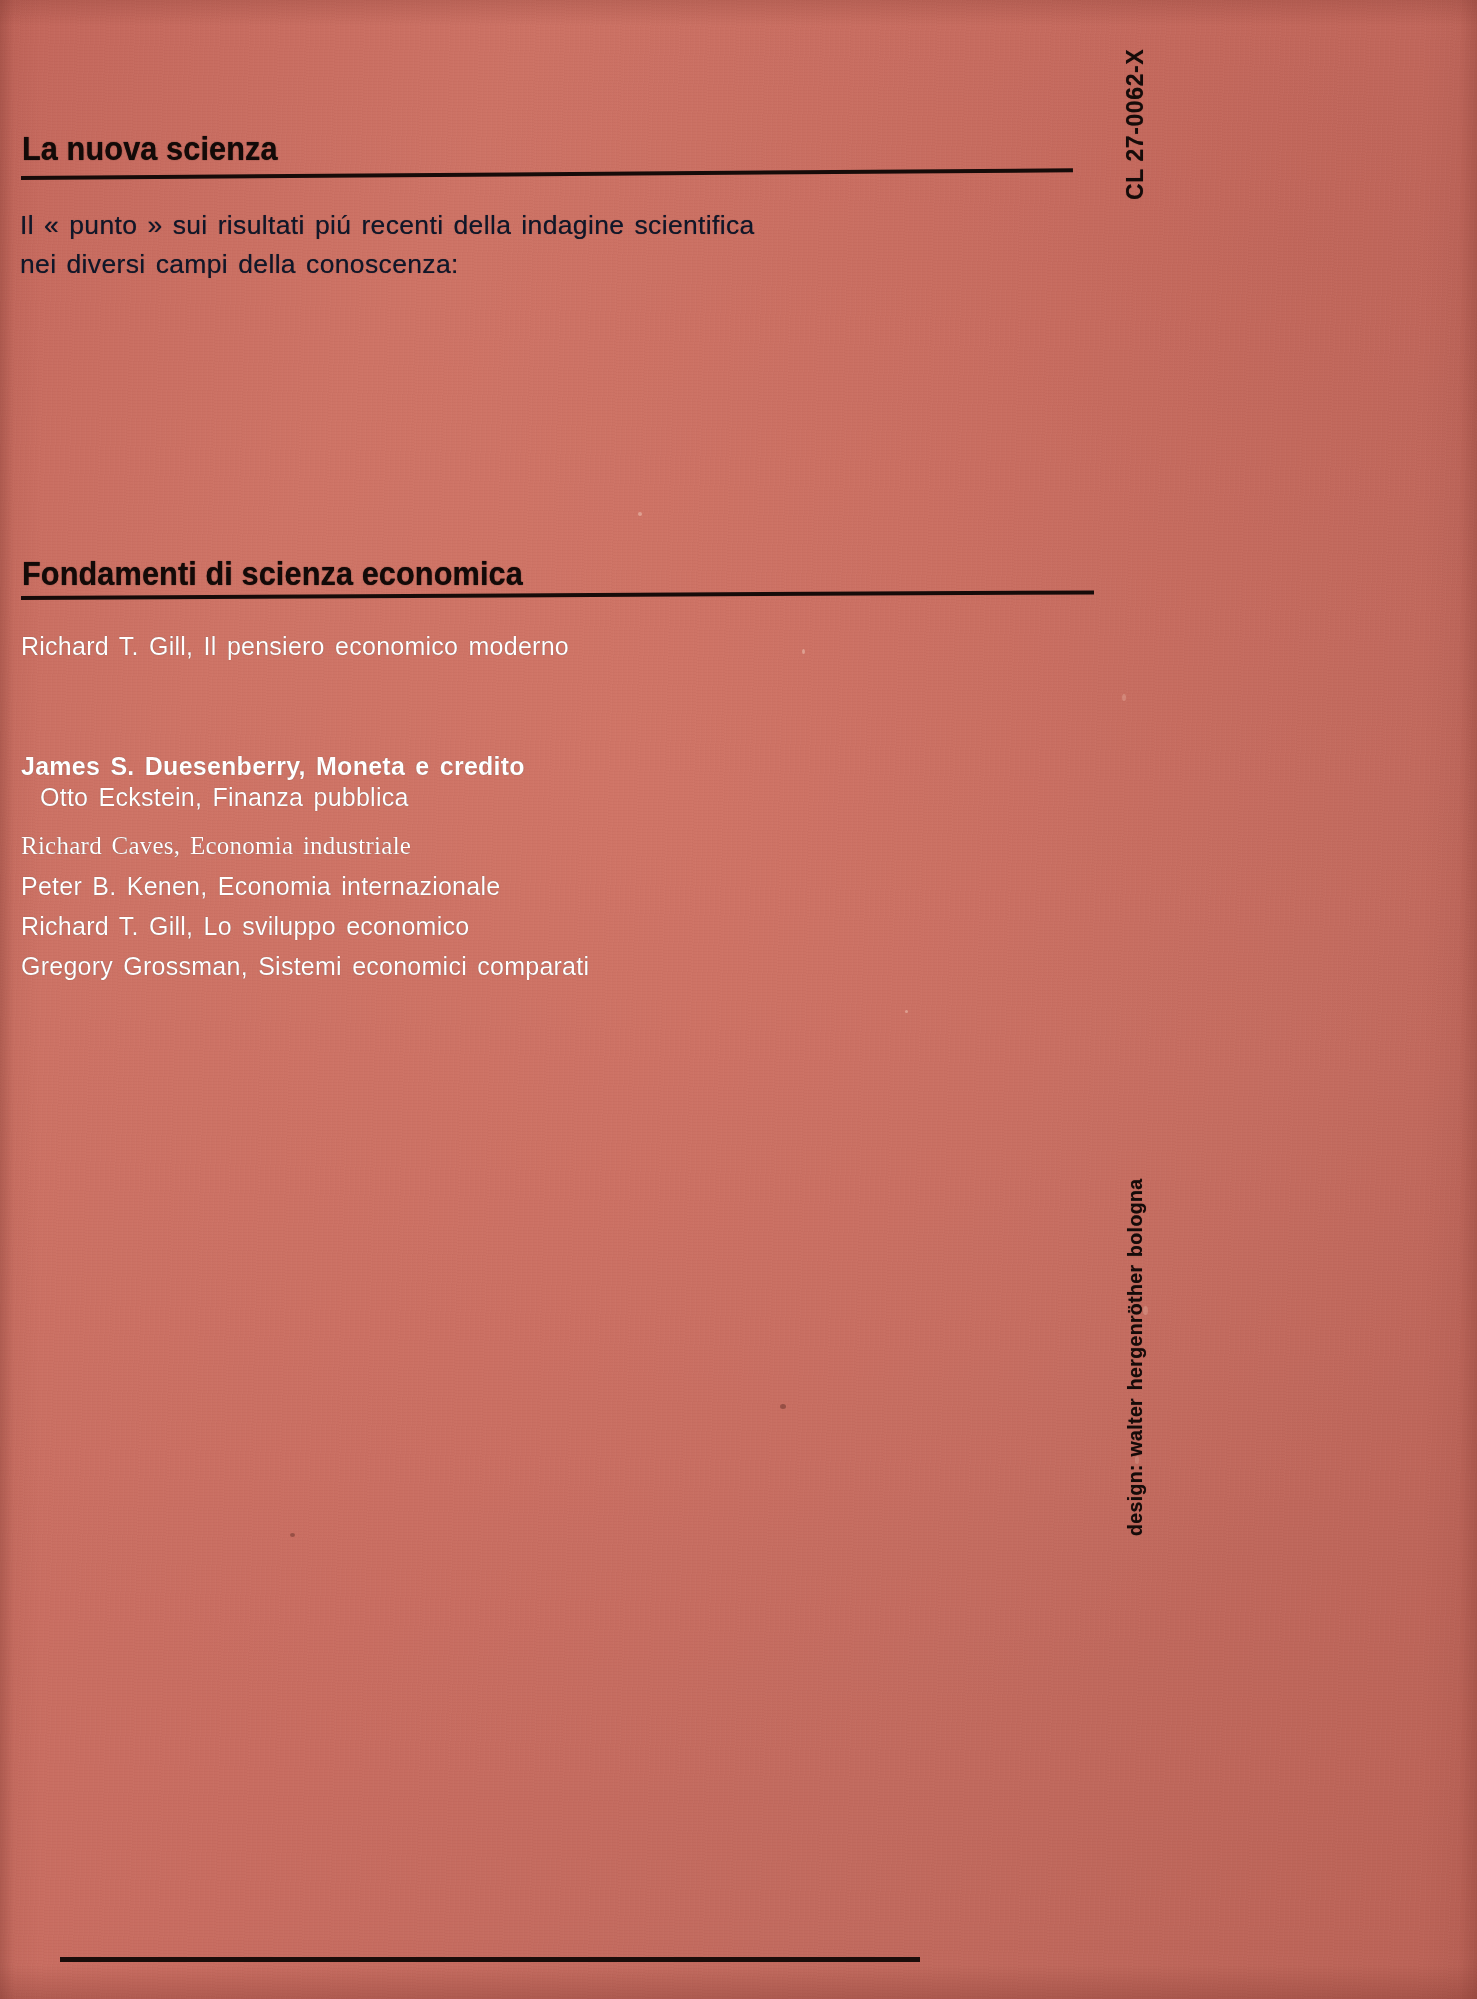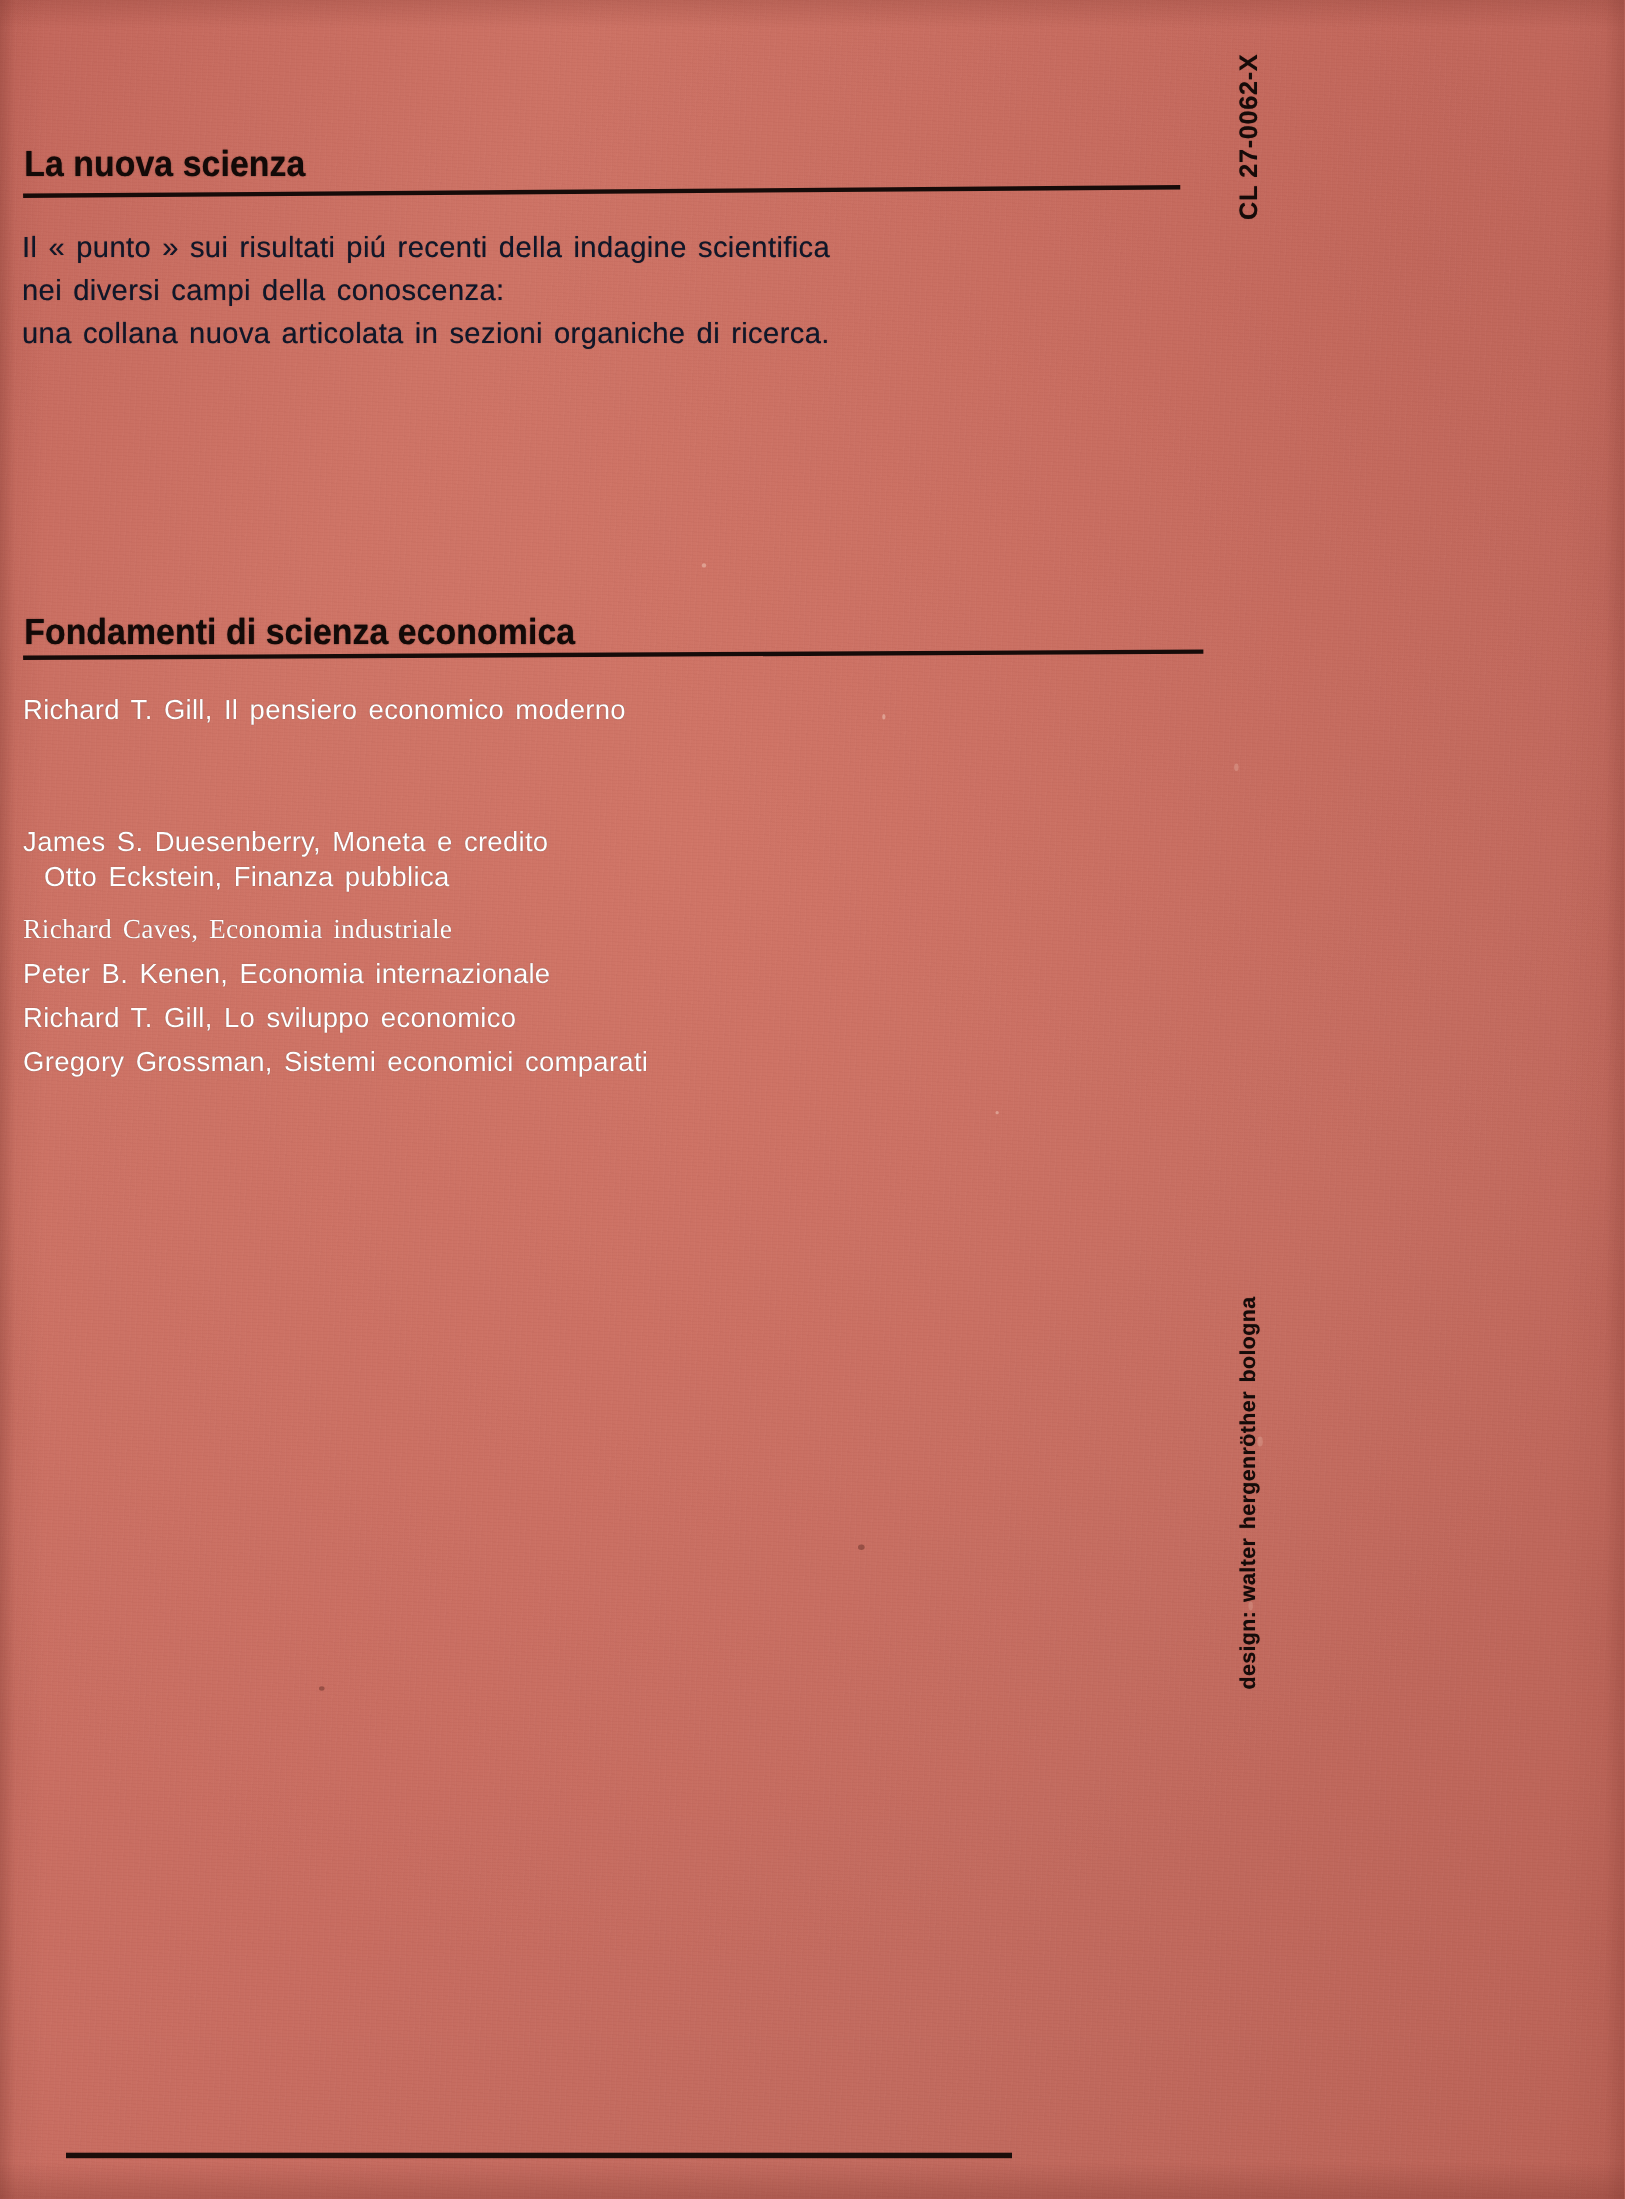--- a/index.html
+++ b/index.html
@@ -144,28 +144,27 @@
   <div class="dark-speck" style="left:780px; top:1404px; width:6px; height:5px;"></div>
   <div class="dark-speck" style="left:290px; top:1533px; width:5px; height:4px;"></div>
   <div class="speck" style="left:905px; top:1010px; width:3px; height:3px;"></div>
 
   <h1 class="section-title" style="left:22px; top:108px;">La nuova scienza</h1>
 
   <div class="rule" style="left:21px; top:176px; width:1052px; transform: rotate(-0.42deg);"></div>
 
   <div class="body-line" style="left:20px; top:210px;">Il « punto » sui risultati piú recenti della indagine scientifica</div>
   <div class="body-line" style="left:20px; top:249px;">nei diversi campi della conoscenza:</div>
-  <div class="body-line" style="left:20px; top:288px;">una collana nuova articolata in sezioni organiche di ricerca.</div>
 
   <h1 class="section-title" style="left:22px; top:533px;">Fondamenti di scienza economica</h1>
 
   <div class="rule" style="left:21px; top:596px; width:1073px; transform: rotate(-0.30deg);"></div>
 
   <div class="list-line" style="left:21px; top:632px;">Richard T. Gill, Il pensiero economico moderno</div>
-  <div class="list-line" style="left:21px; top:752px;">James S. Duesenberry, Moneta e credito</div>
+  <div class="list-line" style="left:21px; top:752px;font-weight:bold;">James S. Duesenberry, Moneta e credito</div>
   <div class="list-line" style="left:21px; top:783px;margin-left:19px;">Otto Eckstein, Finanza pubblica</div>
   <div class="list-line" style="left:21px; top:832px;font-family:Liberation Serif, serif;">Richard Caves, Economia industriale</div>
   <div class="list-line" style="left:21px; top:872px;">Peter B. Kenen, Economia internazionale</div>
   <div class="list-line" style="left:21px; top:912px;">Richard T. Gill, Lo sviluppo economico</div>
   <div class="list-line" style="left:21px; top:952px;">Gregory Grossman, Sistemi economici comparati</div>
 
   <div class="vert-text vert-code" style="left:1122px; top:200px; transform: rotate(-90deg);">CL 27-0062-X</div>
 
   <div class="vert-text vert-design" style="left:1124px; top:1536px; transform: rotate(-90deg);">design: walter hergenröther bologna</div>
 

